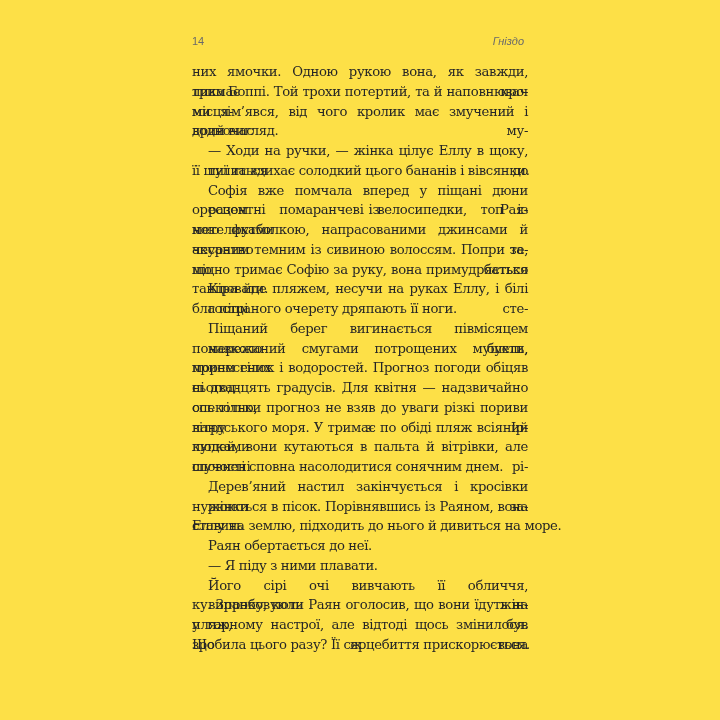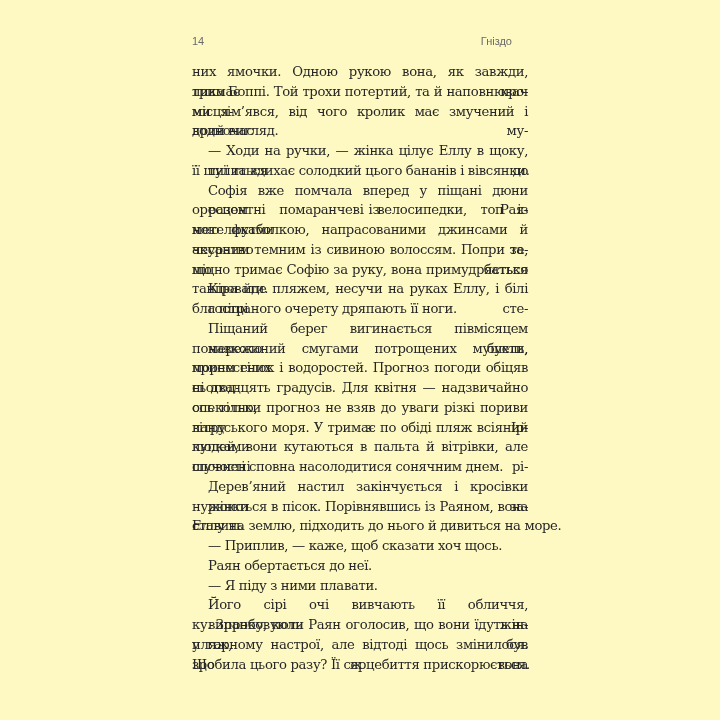--- a/index.html
+++ b/index.html
@@ -1,26 +1,26 @@
 <!DOCTYPE html>
 <html><head>
 <meta charset="utf-8">
 <style>
   html, body { margin: 0; padding: 0; background: #ffffff; }
   body { width: 720px; height: 720px; position: relative; overflow: hidden; }
   .page {
     position: absolute; left: 0; top: 0; width: 720px; height: 720px;
-    background: #fef9c3;
+    background: #fde047;
   }
   .running-head {
     position: absolute; left: 192px; top: 35px; width: 336px; height: 18px;
     font-family: "Liberation Sans", sans-serif; font-size: 11px; color: #6a6a6a;
   }
   .page-number { position: absolute; left: 0; top: 0; }
-  .book-title { position: absolute; right: 16px; top: 0; }
+  .book-title { position: absolute; right: 4px; top: 0; font-style: italic; }
   .body-text {
     position: absolute; left: 192px; top: 62px; width: 336px;
     font-family: "DejaVu Serif", serif; font-size: 13.2px; line-height: 19.75px;
     color: #262626; letter-spacing: -0.35px;
   }
   .line { display: block; white-space: nowrap; height: 19.75px; }
   .justify { text-align: justify; text-align-last: justify; white-space: normal; }
   .indent { padding-left: 16px; }
 </style>
 </head>
@@ -49,21 +49,20 @@
       <span class="line justify">помережаний смугами потрощених мушель, принесених</span>
       <span class="line justify">морем гілок і водоростей. Прогноз погоди обіцяв сьогод-</span>
       <span class="line justify">ні двадцять градусів. Для квітня — надзвичайно спекотно,</span>
       <span class="line justify">ось тільки прогноз не взяв до уваги різкі пориви вітру з Ір-</span>
       <span class="line justify">ландського моря. У тримає по обіді пляж всіяний купками</span>
       <span class="line justify">людей, вони кутаються в пальта й вітрівки, але сповнені рі-</span>
       <span class="line">шучості сповна насолодитися сонячним днем.</span>
       <span class="line indent justify">Дерев’яний настил закінчується і кросівки жінки за-</span>
       <span class="line justify">нурюються в пісок. Порівнявшись із Раяном, вона ставить</span>
       <span class="line">Еллу на землю, підходить до нього й дивиться на море.</span>
-      <span class="line indent">— Приплив, — каже, щоб сказати хоч щось.</span>
       <span class="line indent">Раян обертається до неї.</span>
       <span class="line indent">— Я піду з ними плавати.</span>
       <span class="line indent justify">Його сірі очі вивчають її обличчя, випробовують жін-</span>
       <span class="line justify">ку. Зранку, коли Раян оголосив, що вони їдуть на пляж, був</span>
       <span class="line justify">у гарному настрої, але відтоді щось змінилося. Що ж вона</span>
       <span class="line">зробила цього разу? Її серцебиття прискорюється.</span>
     </div>
 </div>
 
 </body></html>

